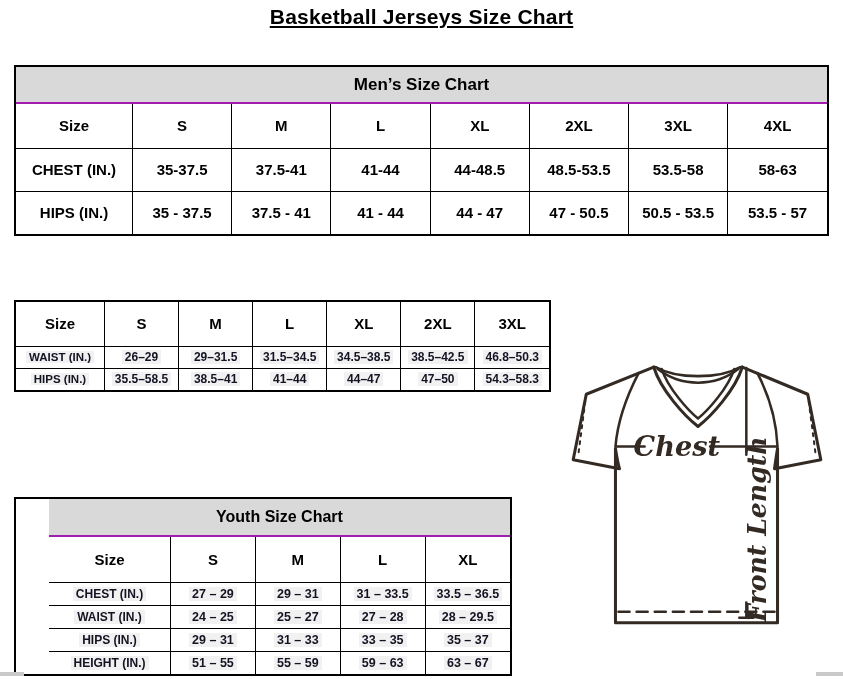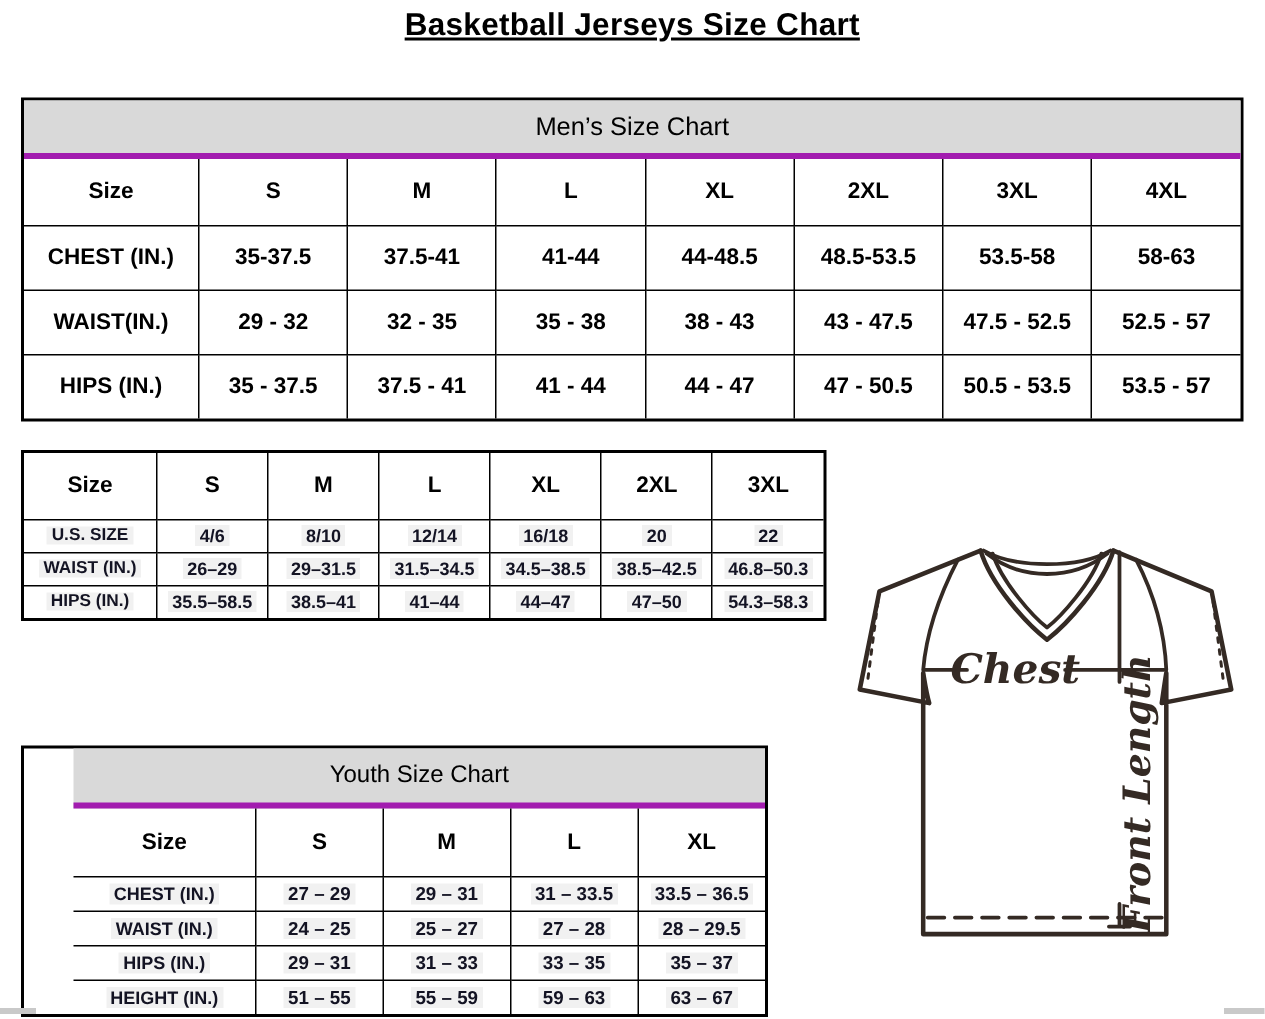--- a/index.html
+++ b/index.html
@@ -8,23 +8,23 @@
     font-family:"Liberation Sans",sans-serif;color:#000;
   }
   .page-title{
     position:absolute;top:5px;left:0;width:100%;text-align:center;
     font-size:21px;font-weight:bold;letter-spacing:.2px;text-decoration:underline;
   }
   .size-table{
     position:absolute;border:2px solid #000;background:#fff;box-sizing:border-box;
   }
   .band{
-    background:#d9d9d9;border-bottom:4px solid #a21caf;
+    background:#d9d9d9;border-bottom:2px solid #a21caf;
     display:flex;align-items:center;justify-content:center;
-    font-weight:normal;
+    font-weight:bold;
   }
   table{border-collapse:collapse;width:100%;table-layout:fixed;}
   th,td{
     border:1px solid #000;text-align:center;vertical-align:middle;
     font-weight:bold;padding:0;overflow:hidden;white-space:nowrap;
   }
   table tr > *:first-child{border-left:none;}
   table tr > *:last-child{border-right:none;}
   table thead tr > *{border-top:none;}
   table tbody tr:last-child > *{border-bottom:none;}
@@ -90,30 +90,20 @@
           <th>CHEST (IN.)</th>
           <td>35-37.5</td>
           <td>37.5-41</td>
           <td>41-44</td>
           <td>44-48.5</td>
           <td>48.5-53.5</td>
           <td>53.5-58</td>
           <td>58-63</td>
         </tr>
         <tr>
-          <th>WAIST(IN.)</th>
-          <td>29 - 32</td>
-          <td>32 - 35</td>
-          <td>35 - 38</td>
-          <td>38 - 43</td>
-          <td>43 - 47.5</td>
-          <td>47.5 - 52.5</td>
-          <td>52.5 - 57</td>
-        </tr>
-        <tr>
           <th>HIPS (IN.)</th>
           <td>35 - 37.5</td>
           <td>37.5 - 41</td>
           <td>41 - 44</td>
           <td>44 - 47</td>
           <td>47 - 50.5</td>
           <td>50.5 - 53.5</td>
           <td>53.5 - 57</td>
         </tr>
       </tbody>
@@ -128,29 +118,20 @@
           <th>S</th>
           <th>M</th>
           <th>L</th>
           <th>XL</th>
           <th>2XL</th>
           <th>3XL</th>
         </tr>
       </thead>
       <tbody>
         <tr>
-          <th><span class="hl">U.S. SIZE</span></th>
-          <td><span class="hl">4/6</span></td>
-          <td><span class="hl">8/10</span></td>
-          <td><span class="hl">12/14</span></td>
-          <td><span class="hl">16/18</span></td>
-          <td><span class="hl">20</span></td>
-          <td><span class="hl">22</span></td>
-        </tr>
-        <tr>
           <th><span class="hl">WAIST (IN.)</span></th>
           <td><span class="hl">26–29</span></td>
           <td><span class="hl">29–31.5</span></td>
           <td><span class="hl">31.5–34.5</span></td>
           <td><span class="hl">34.5–38.5</span></td>
           <td><span class="hl">38.5–42.5</span></td>
           <td><span class="hl">46.8–50.3</span></td>
         </tr>
         <tr>
           <th><span class="hl">HIPS (IN.)</span></th>

